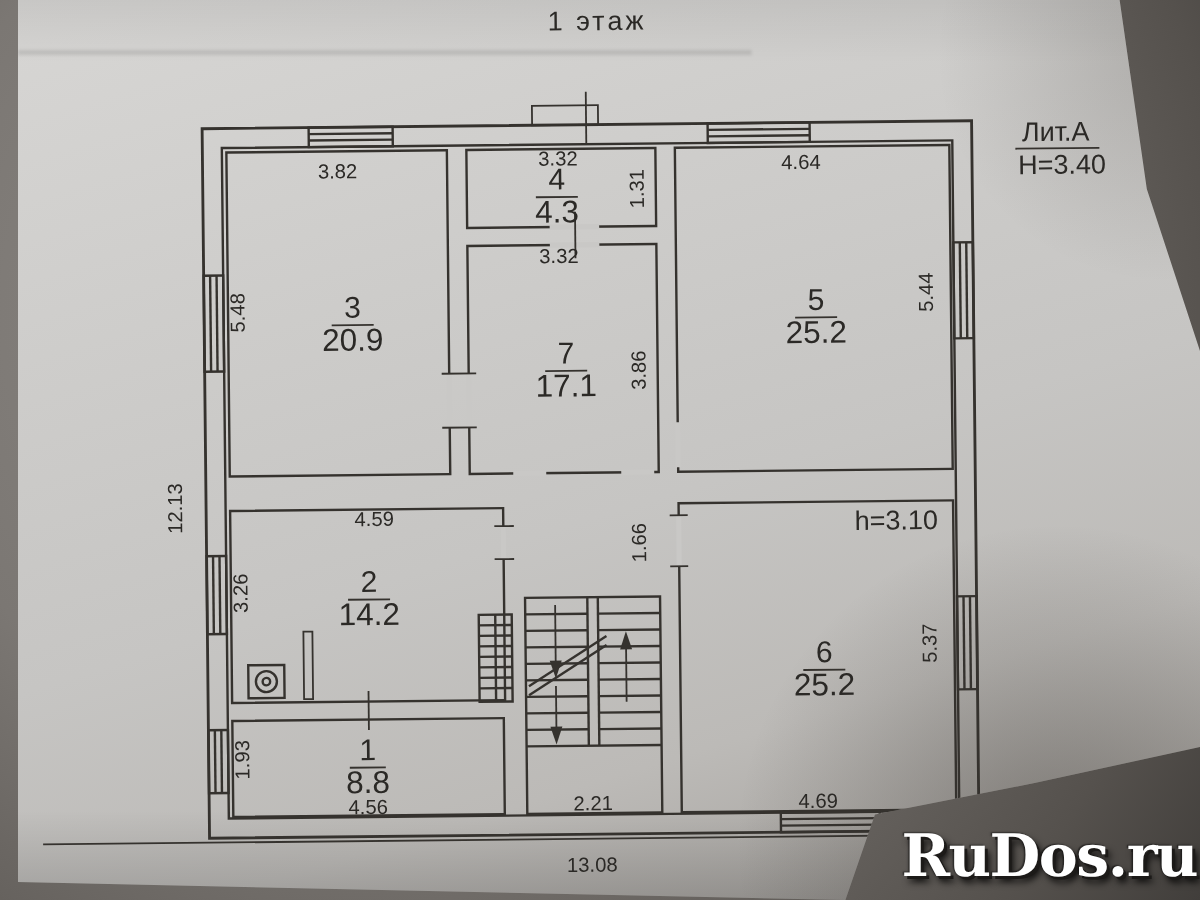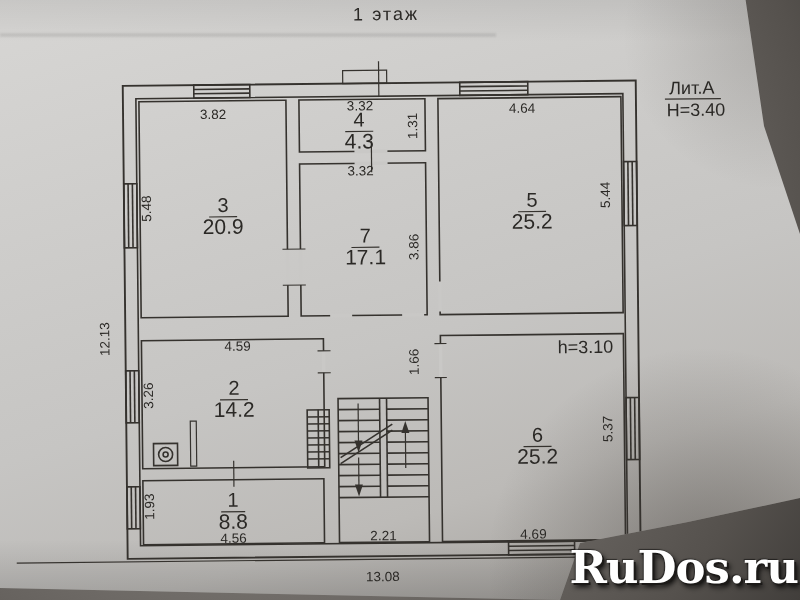--- a/index.html
+++ b/index.html
@@ -10,40 +10,41 @@
   }
   .photo{position:relative;width:800px;height:600px}
   .paper{
     position:absolute;inset:0;
     clip-path:polygon(0 0, 93.2% 0, 95.5% 21%, 100% 39%, 100% 83%, 86% 87%, 72.5% 90.5%, 70% 100%, 0 98%);
     background:
       radial-gradient(circle at 88% 94%, rgba(40,35,30,.35), rgba(0,0,0,0) 24%),
       radial-gradient(circle at 97% 6%, rgba(40,35,30,.18), rgba(0,0,0,0) 16%),
       linear-gradient(to bottom, rgba(0,0,0,.07), rgba(0,0,0,0) 7%, rgba(0,0,0,0) 90%, rgba(0,0,0,.15)),
       linear-gradient(163deg, #d7d6d4 0%, #cdccca 32%, #c6c5c3 55%, #bcbab7 76%, #a5a29e 94%, #94918d 100%);
+    margin-left: 12px;
   }
   .crease{position:absolute;top:33px;left:0;width:62%;height:4px;
     background:linear-gradient(to bottom,rgba(0,0,0,.04),rgba(0,0,0,.12),rgba(0,0,0,.04));
     filter:blur(1px)}
   .plan-wrap{position:absolute;inset:0;transform:rotate(-0.6deg)}
   svg{display:block}
   svg line,svg rect,svg circle,svg path{fill:none;stroke:#35322e;stroke-width:1.6}
   .w2{stroke-width:1.9}
   .thin{stroke-width:1.2}
   .er{stroke:#c9c8c6;stroke-width:3.4}
   .ah{fill:#35322e;stroke:none}
   svg text{fill:#2b2926;stroke:none;font-family:"Liberation Sans",sans-serif}
   .dim{font-size:13.5px}
   .room-num{font-size:20px}
   .room-area{font-size:21px}
   .ann{font-size:18px}
   .ttl{font-size:18px;letter-spacing:2px}
   .watermark{
     position:absolute;right:2px;bottom:6px;
-    font-family:"DejaVu Serif",serif;font-weight:bold;font-size:45px;letter-spacing:-1px;
+    font-family:"DejaVu Serif",serif;font-weight:bold;font-size:39px;letter-spacing:-1px;
     color:#ffffff;
     text-shadow:2px 2px 0 #1c1a18, 3px 4px 5px rgba(0,0,0,.85), -1px -1px 1px rgba(0,0,0,.5);
   }
 </style>
 </head>
 <body>
 
 <div class="photo">
   <div class="paper">
     <div class="crease"></div>

